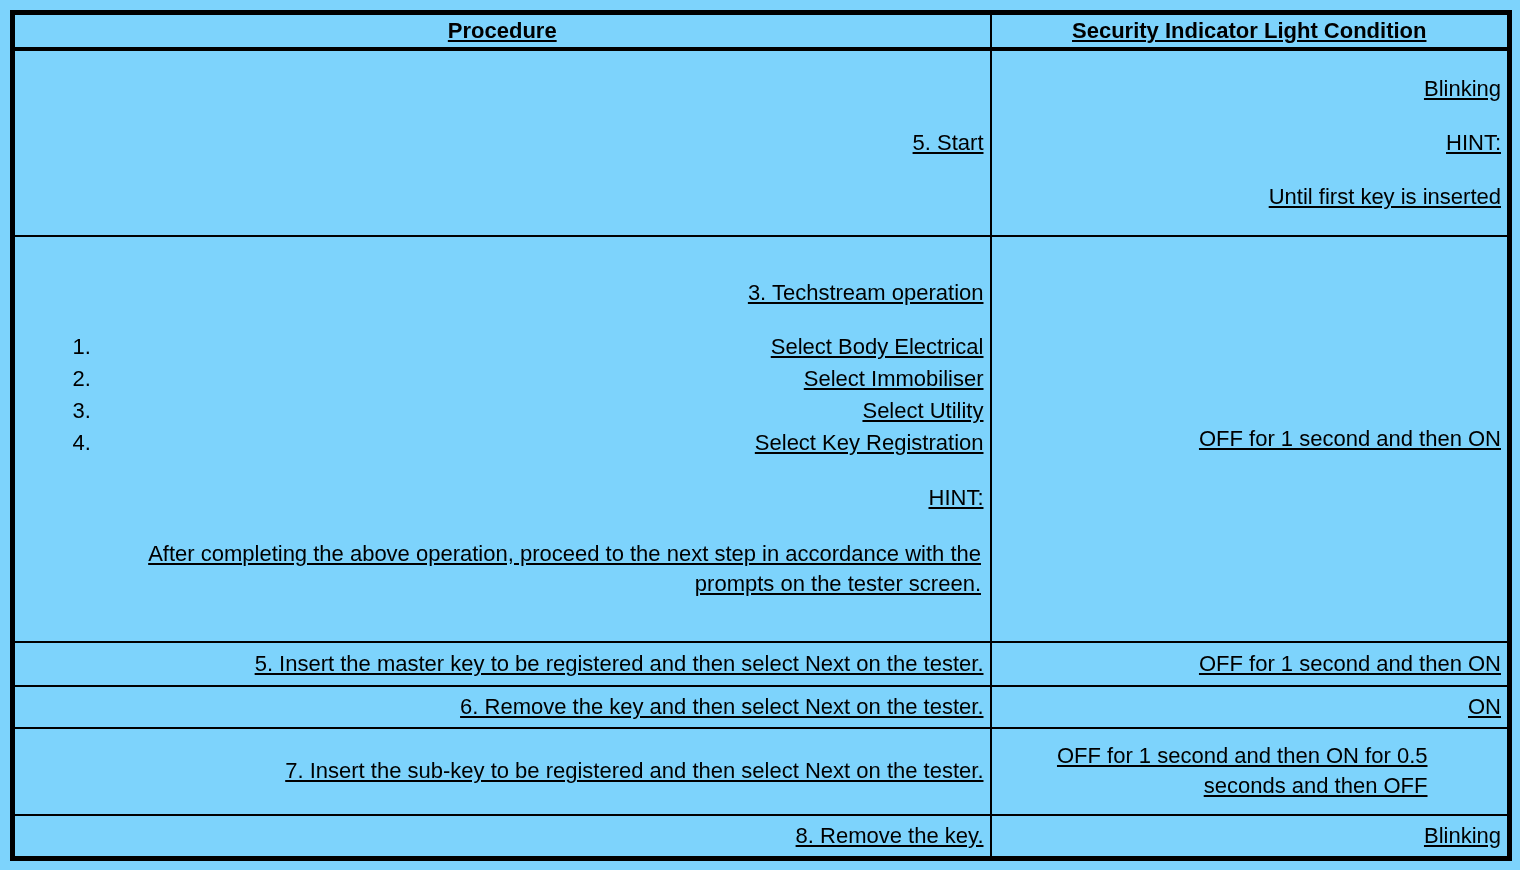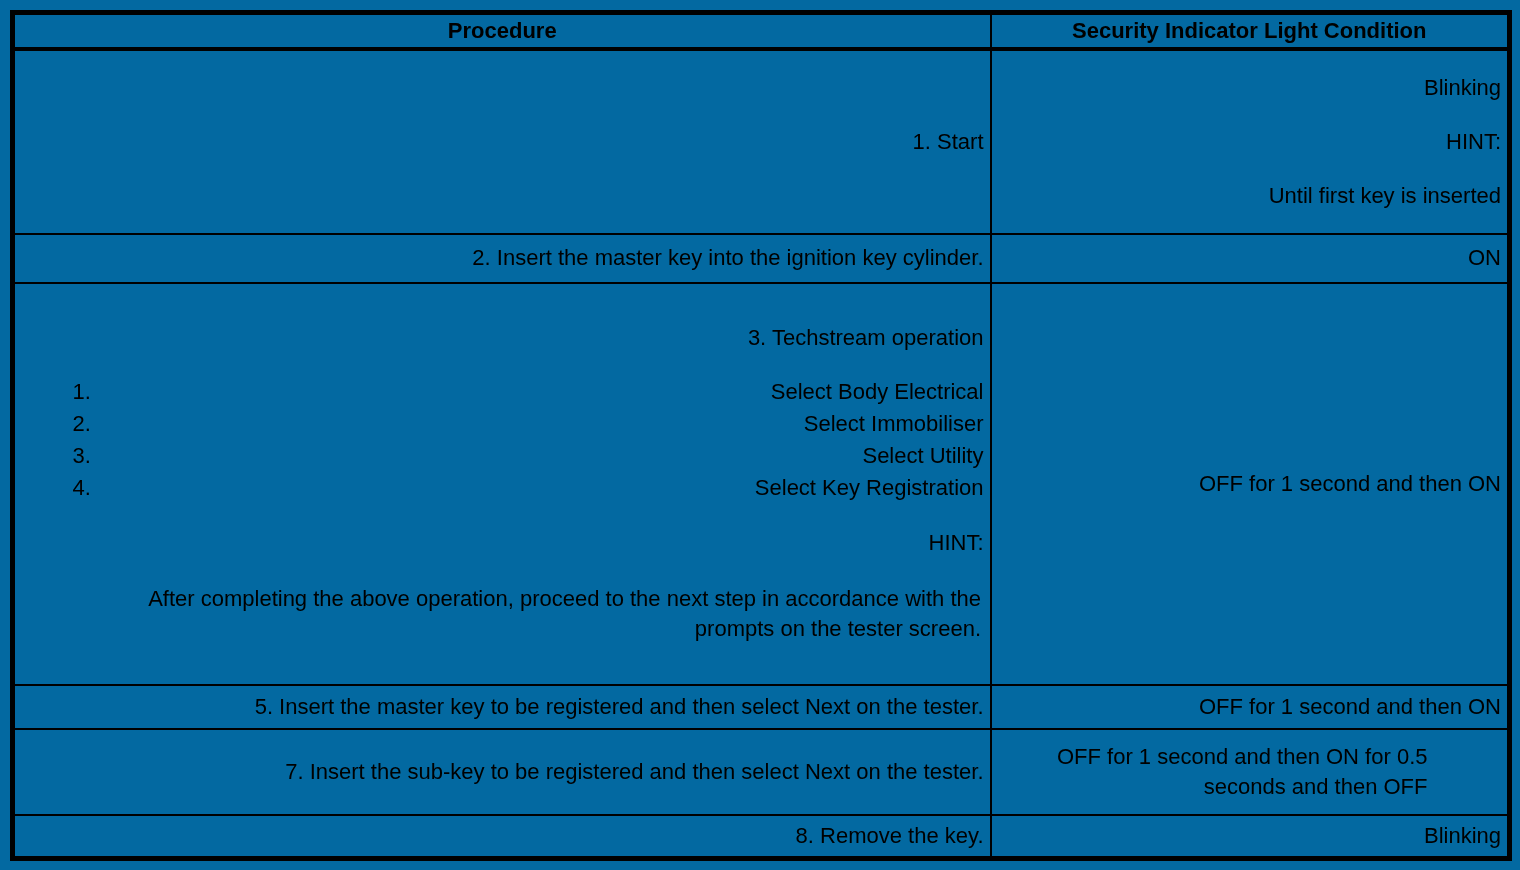--- a/index.html
+++ b/index.html
@@ -7,21 +7,22 @@
     margin: 0;
     padding: 0;
     background: #ffffff;
     color: #000000;
     font-family: "Liberation Sans", "DejaVu Sans", sans-serif;
   }
   .page {
     width: 1520px;
     height: 870px;
     padding: 10px 10px;
-    background: #0369a1;
+    background: #7dd3fc;
+    text-decoration: underline;
   }
   table.proc-table {
     border-collapse: collapse;
     table-layout: fixed;
     width: 1497px;
     height: 851px;
     border: 5px solid #000000;
   }
   col.col-procedure { width: 978px; }
   col.col-condition { width: 519px; }
@@ -89,51 +90,51 @@
       <col class="col-condition">
     </colgroup>
     <thead>
       <tr>
         <th>Procedure</th>
         <th>Security Indicator Light Condition</th>
       </tr>
     </thead>
     <tbody>
       <tr class="row-1">
-        <td>1. Start</td>
+        <td>5. Start</td>
         <td>
           <div class="para-stack">
             <p>Blinking</p>
             <p>HINT:</p>
             <p>Until first key is inserted</p>
           </div>
         </td>
-      </tr>
-      <tr class="row-2">
-        <td>2. Insert the master key into the ignition key cylinder.</td>
-        <td>ON</td>
       </tr>
       <tr class="row-3">
         <td>
           <p class="step-title">3. Techstream operation</p>
           <ol class="substeps">
             <li>Select Body Electrical</li>
             <li>Select Immobiliser</li>
             <li>Select Utility</li>
             <li>Select Key Registration</li>
           </ol>
           <p class="hint-label">HINT:</p>
           <p class="hint-text">After completing the above operation, proceed to the next step in accordance with the prompts on the tester screen.</p>
         </td>
         <td>OFF for 1 second and then ON</td>
       </tr>
       <tr class="row-5">
         <td>5. Insert the master key to be registered and then select Next on the tester.</td>
         <td>OFF for 1 second and then ON</td>
       </tr>
+      <tr class="row-6">
+        <td>6. Remove the key and then select Next on the tester.</td>
+        <td>ON</td>
+      </tr>
       <tr class="row-7">
         <td>7. Insert the sub-key to be registered and then select Next on the tester.</td>
         <td>
           <div class="condition-wrap-narrow">OFF for 1 second and then ON for 0.5 seconds and then OFF</div>
         </td>
       </tr>
       <tr class="row-8">
         <td>8. Remove the key.</td>
         <td>Blinking</td>
       </tr>

